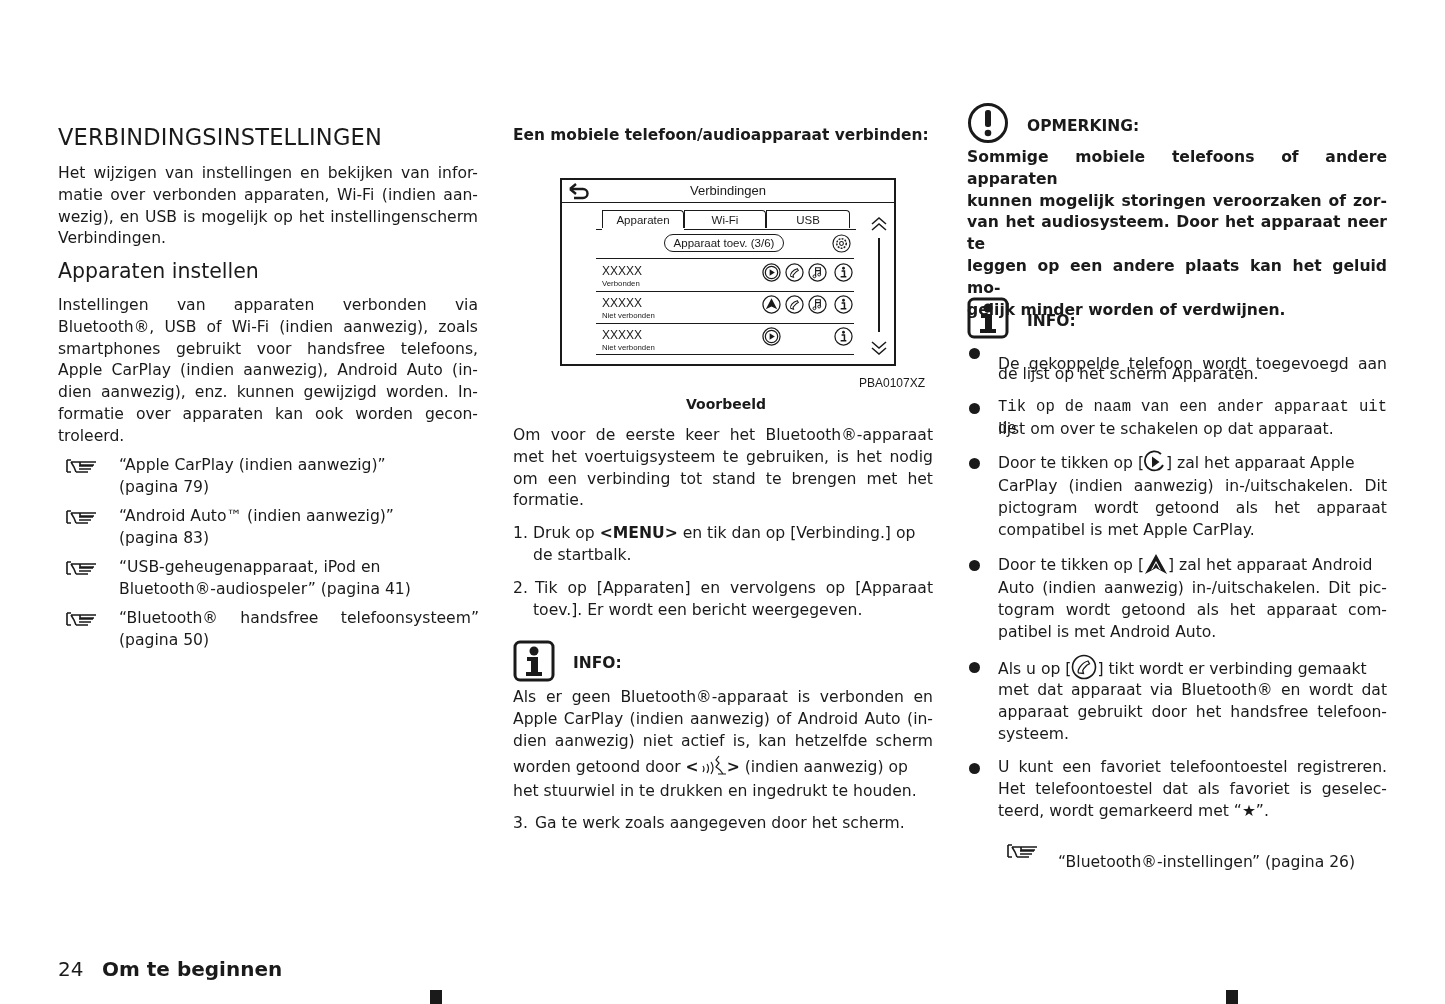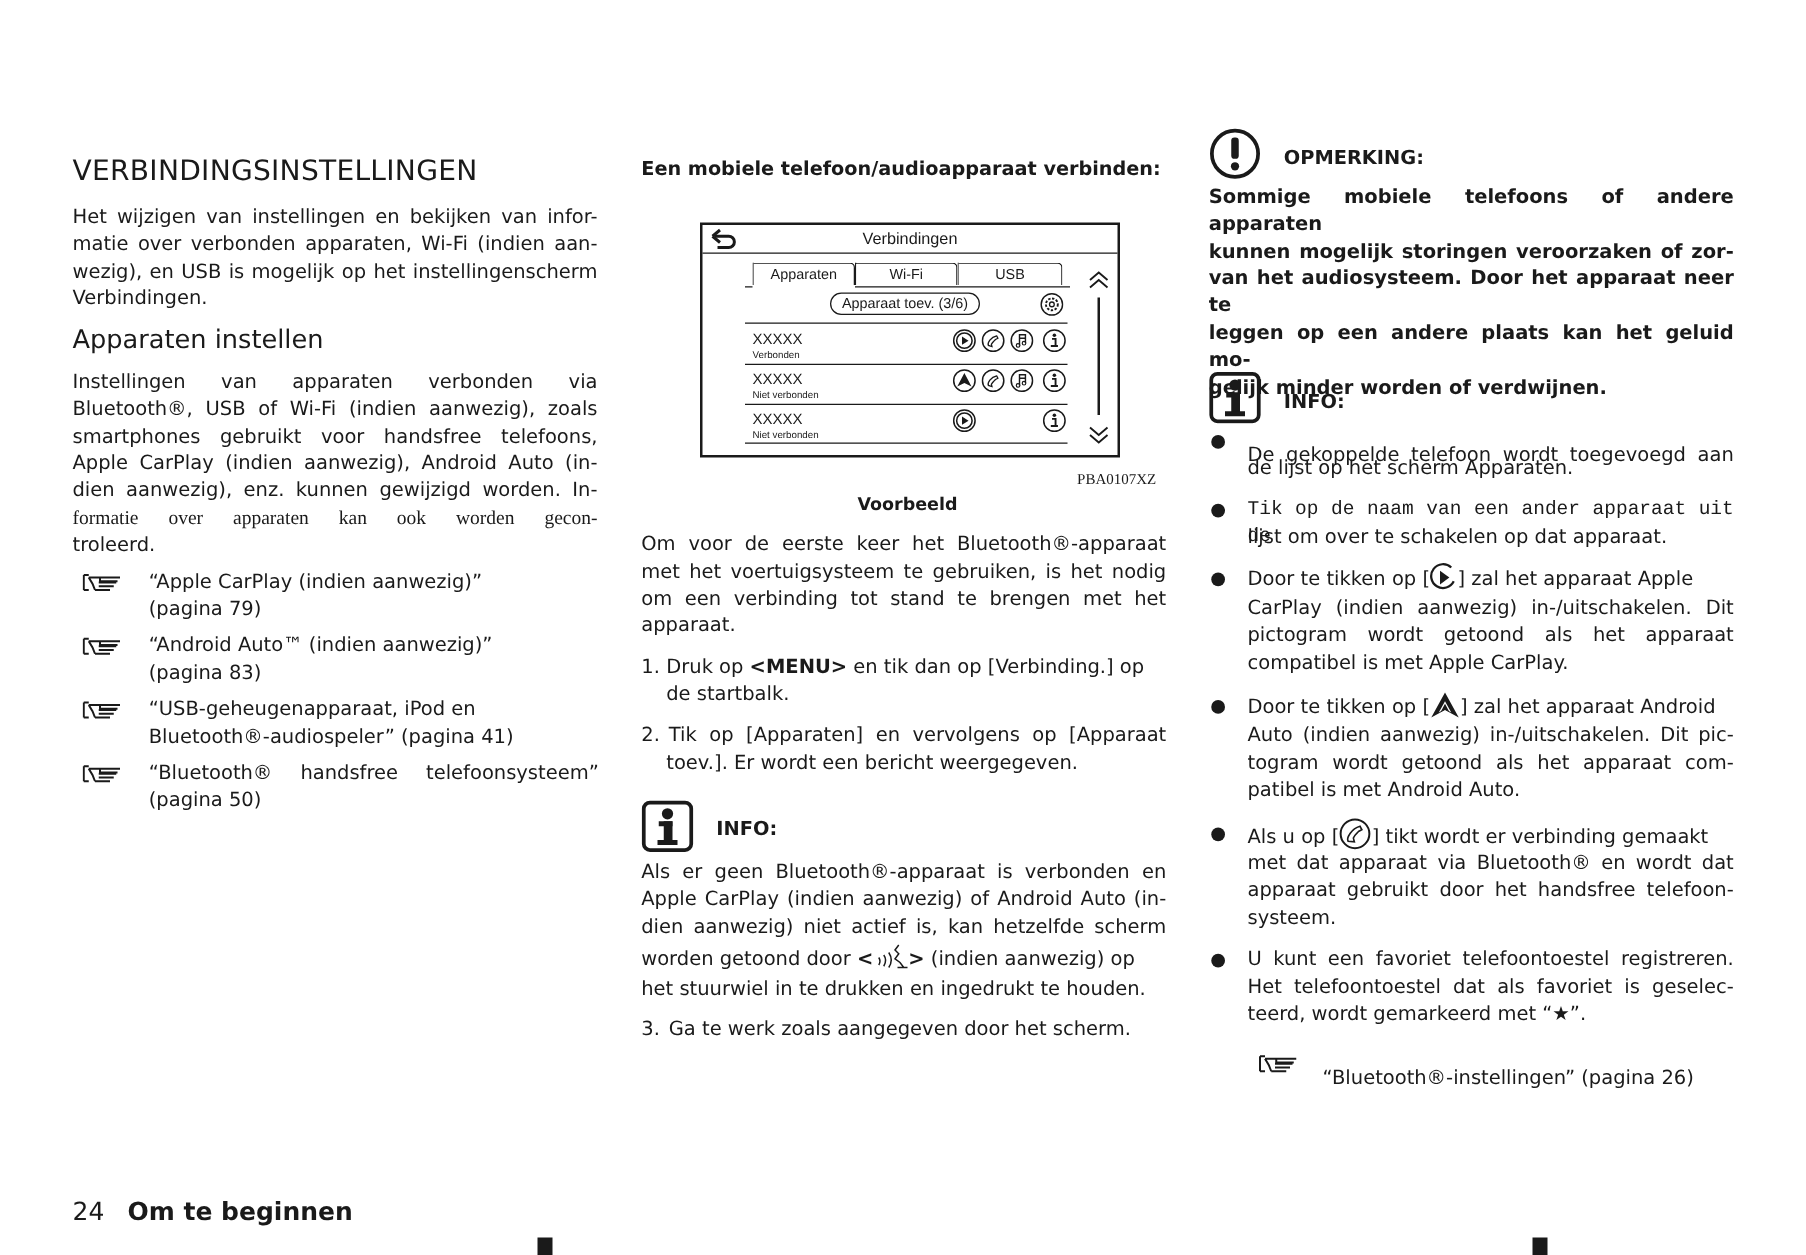--- a/index.html
+++ b/index.html
@@ -33,21 +33,21 @@
   .fig-gear { position: absolute; left: 270px; top: 54px; width: 19px; height: 19px; }
   .fig-sep { position: absolute; left: 34px; width: 258px; height: 0; border-top: 1.5px solid #1a1a1a; }
   .fig-row { position: absolute; left: 34px; width: 258px; height: 31px; }
   .fig-dev-name { position: absolute; left: 6px; top: 4px; font-size: 12px; }
   .fig-dev-status { position: absolute; left: 6px; top: 19px; font-size: 7.8px; }
   .fig-ic { position: absolute; top: 3px; width: 19px; height: 19px; }
   .fig-up { position: absolute; left: 308px; top: 36px; width: 18px; height: 16px; }
   .fig-down { position: absolute; left: 308px; top: 160px; width: 18px; height: 16px; }
   .fig-scrollbar { position: absolute; left: 316px; top: 58px; width: 2px; height: 94px; background: #1a1a1a; }
 
-  .fig-code { position: absolute; left: 0; width: 412px; text-align: right; font-family: Liberation Serif, serif; font-size: 12px; top: 376px; }
+  .fig-code { position: absolute; left: 0; width: 412px; text-align: right; font-family: Liberation Sans, sans-serif; font-size: 12px; top: 376px; }
   .fig-caption { position: absolute; left: 0; width: 426px; text-align: center; font-size: 14px; font-weight: bold; top: 396px; }
 
   .num-item { position: absolute; left: 0; width: 420px; font-size: 15.6px; line-height: 21.8px; }
   .num-item .num { position: absolute; left: 0; top: 0; }
   .num-item .txt { position: absolute; left: 20px; width: 400px; text-align: justify; }
 
   .notice-head { position: absolute; left: 0; height: 42px; width: 420px; }
   .notice-head .label { position: absolute; left: 60px; font-size: 15.5px; font-weight: bold; }
 
   .bullet { position: absolute; left: 0; width: 420px; font-size: 15.6px; line-height: 21.8px; }
@@ -73,21 +73,21 @@
   </p>
 
   <h2 class="h2" style="top:259px;">Apparaten instellen</h2>
 
   <p class="para" style="top:295px;">
     <span style="display:block;text-align-last:justify;">Instellingen van apparaten verbonden via</span>
     <span style="display:block;text-align-last:justify;">Bluetooth®, USB of Wi-Fi (indien aanwezig), zoals</span>
     <span style="display:block;text-align-last:justify;">smartphones gebruikt voor handsfree telefoons,</span>
     <span style="display:block;text-align-last:justify;">Apple CarPlay (indien aanwezig), Android Auto (in-</span>
     <span style="display:block;text-align-last:justify;">dien aanwezig), enz. kunnen gewijzigd worden. In-</span>
-    <span style="display:block;text-align-last:justify;font-family:Liberation Serif, serif;">formatie over apparaten kan ook worden gecon-</span>
+    <span style="display:block;text-align-last:justify;">formatie over apparaten kan ook worden gecon-</span>
     <span style="display:block;">troleerd.</span>
   </p>
 
   <div class="ref" style="top:455px;height:44px;">
     <svg class="hand" viewBox="0 0 32 18">
         <g fill="none" stroke="#1a1a1a" stroke-width="1.6">
           <path d="M1 3 V15 M1 3 H5 M1 15 H5"></path>
           <path d="M5 5 H30 M14 5 V8 H28 M13 9 H27 M13 12 H25 M10 15 H22 M5 5 L8 10 L10 15"></path>
         </g>
       </svg>
@@ -231,21 +231,21 @@
       </svg>
   </div>
 
   <div class="fig-code">PBA0107XZ</div>
   <div class="fig-caption">Voorbeeld</div>
 
   <p class="para" style="top:425px;">
     <span style="display:block;text-align-last:justify;">Om voor de eerste keer het Bluetooth®-apparaat</span>
     <span style="display:block;text-align-last:justify;">met het voertuigsysteem te gebruiken, is het nodig</span>
     <span style="display:block;text-align-last:justify;">om een verbinding tot stand te brengen met het</span>
-    <span style="display:block;">apparaat.</span>
+    <span style="display:block;">formatie.</span>
   </p>
 
   <div class="num-item" style="top:523px;height:44px;">
     <span class="num">1.</span>
     <span class="txt" style="top:0;white-space:nowrap;"><span>Druk op </span><span class="bold">&lt;MENU&gt;</span><span> en tik dan op [Verbinding.] op</span></span>
     <span class="txt" style="top:22px;">de startbalk.</span>
   </div>
 
   <div class="num-item" style="top:578px;height:44px;">
     <span class="num">2.</span>

